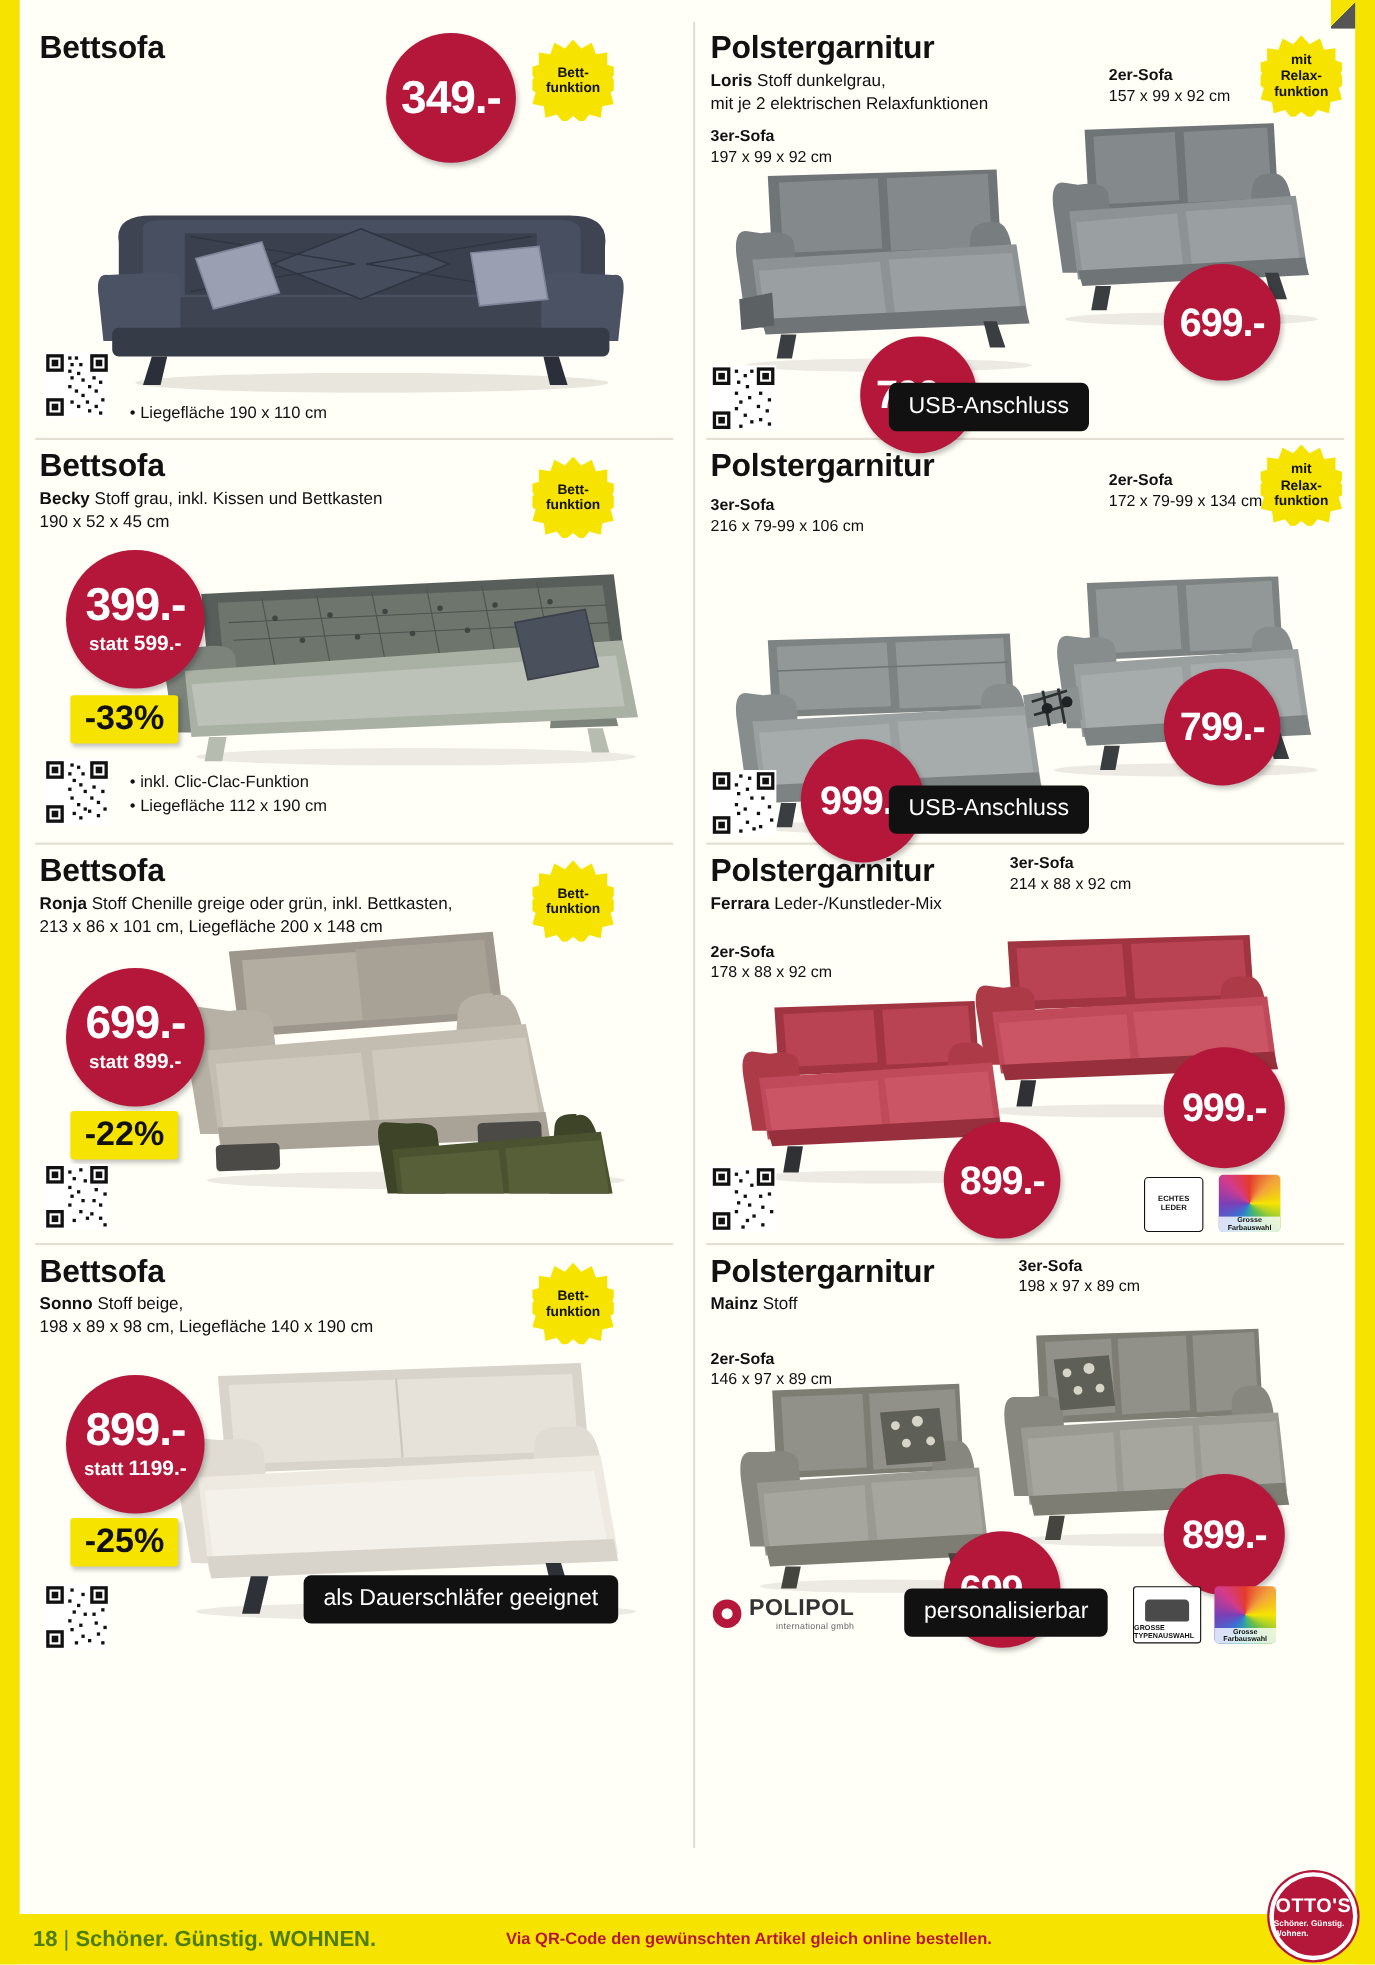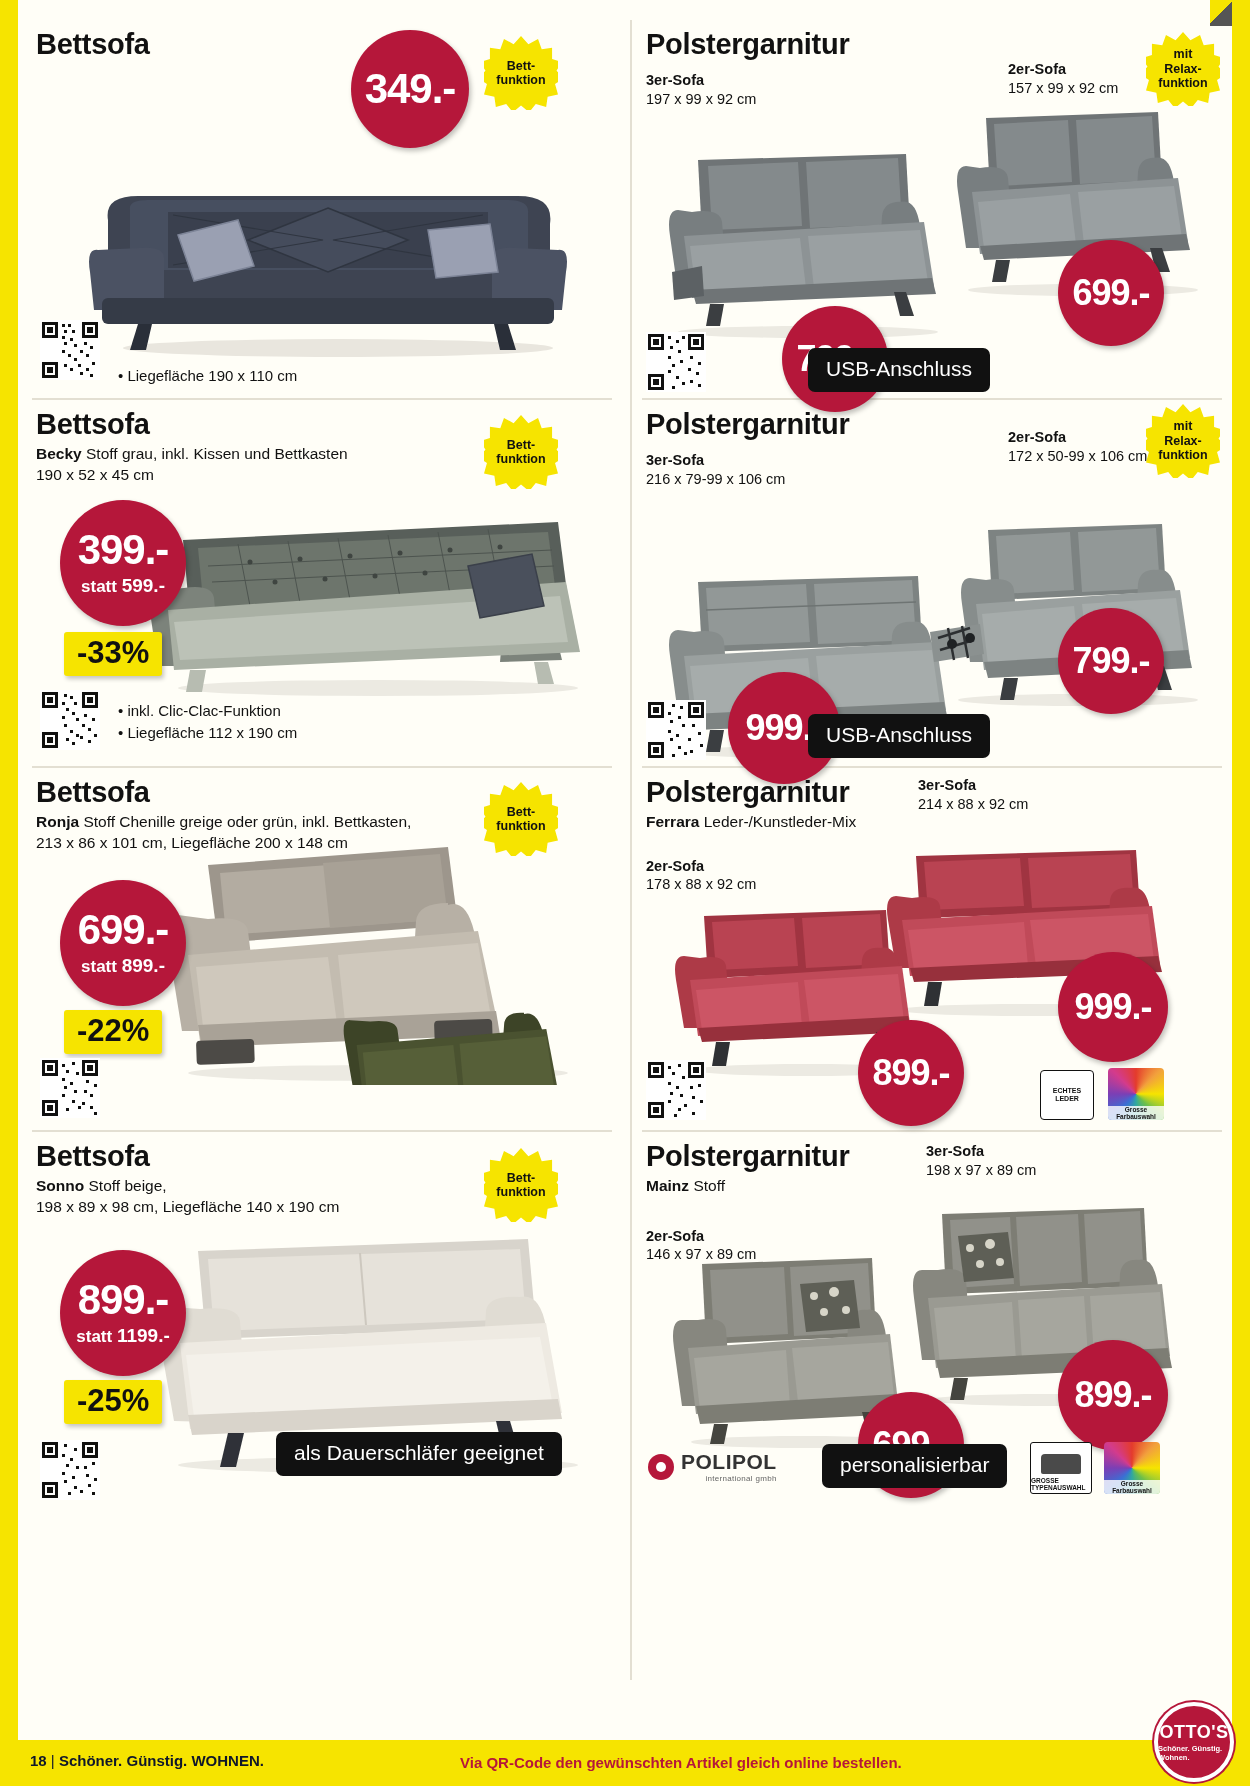--- a/index.html
+++ b/index.html
@@ -72,21 +72,21 @@
 
   
   .qr { position:absolute; width:60px; height:60px; }
   .qr svg { display:block; }
 
   
   .imgwrap { position:absolute; }
 
   
   .footer { position:absolute; left:0; bottom:0; width:1250px; height:46px; background:#f6e400; }
-  .footer .pg { position:absolute; left:30px; top:12px; font-size:15px; font-weight:bold; color:#0f172a; }
+  .footer .pg { position:absolute; left:30px; top:12px; font-size:20px; font-weight:bold; color:#4d7c0f; }
   .footer .pg .sep { font-weight:normal; }
   .footer .ctr { position:absolute; left:460px; top:14px; font-size:15px; color:#b5173a; font-weight:bold; }
   .ottos {
     position:absolute; right:16px; bottom:4px; width:80px; height:80px; border-radius:50%;
     background:#b5173a; color:#fff; display:flex; flex-direction:column;
     align-items:center; justify-content:center; font-weight:bold; border:4px solid #fff;
     box-shadow:0 0 0 2px #b5173a;
   }
   .ottos .t1 { font-size:18px; letter-spacing:0.5px; }
   .ottos .t2 { font-size:7.5px; margin-top:1px; }
@@ -473,20 +473,25 @@
       <rect x="48" y="44" width="3" height="3"></rect>
             <rect x="52" y="52" width="3" height="3"></rect>
           </g>
         </svg>
     </div>
 
     <div class="pill" style="left:258px; top:1432px;">als Dauerschläfer geeignet</div>
 
     <div style="position:absolute; left:628px; top:28px; width:400px;">
       <h2 class="prod-title">Polstergarnitur</h2>
+      <div class="prod-sub">
+        <b>Loris</b>
+        <span>Stoff dunkelgrau,</span><br>
+        <span>mit je 2 elektrischen Relaxfunktionen</span>
+      </div>
       <div class="small-spec" style="margin-top:10px;">
         <b>3er-Sofa</b><br>
         <span>197 x 99 x 92 cm</span>
       </div>
     </div>
 
     <div class="small-spec" style="position:absolute; left:990px; top:60px;">
       <b>2er-Sofa</b><br>
       <span>157 x 99 x 92 cm</span>
     </div>
@@ -578,21 +583,21 @@
     <div style="position:absolute; left:628px; top:408px; width:420px;">
       <h2 class="prod-title">Polstergarnitur</h2>
       <div class="small-spec" style="margin-top:10px;">
         <b>3er-Sofa</b><br>
         <span>216 x 79-99 x 106 cm</span>
       </div>
     </div>
 
     <div class="small-spec" style="position:absolute; left:990px; top:428px;">
       <b>2er-Sofa</b><br>
-      <span>172 x 50-99 x 106 cm</span>
+      <span>172 x 79-99 x 134 cm</span>
     </div>
 
     <div class="starbadge" style="left:1128px; top:404px;">
       <div class="star-shape"></div>
         <span>mit<br>Relax-<br>funktion</span>
     </div>
 
     <div class="imgwrap" style="left:630px; top:570px; width:320px; height:190px;">
       <svg width="320" height="190" viewBox="0 0 320 190">
         <ellipse cx="165" cy="182" rx="135" ry="6" fill="#eceae2"></ellipse>

